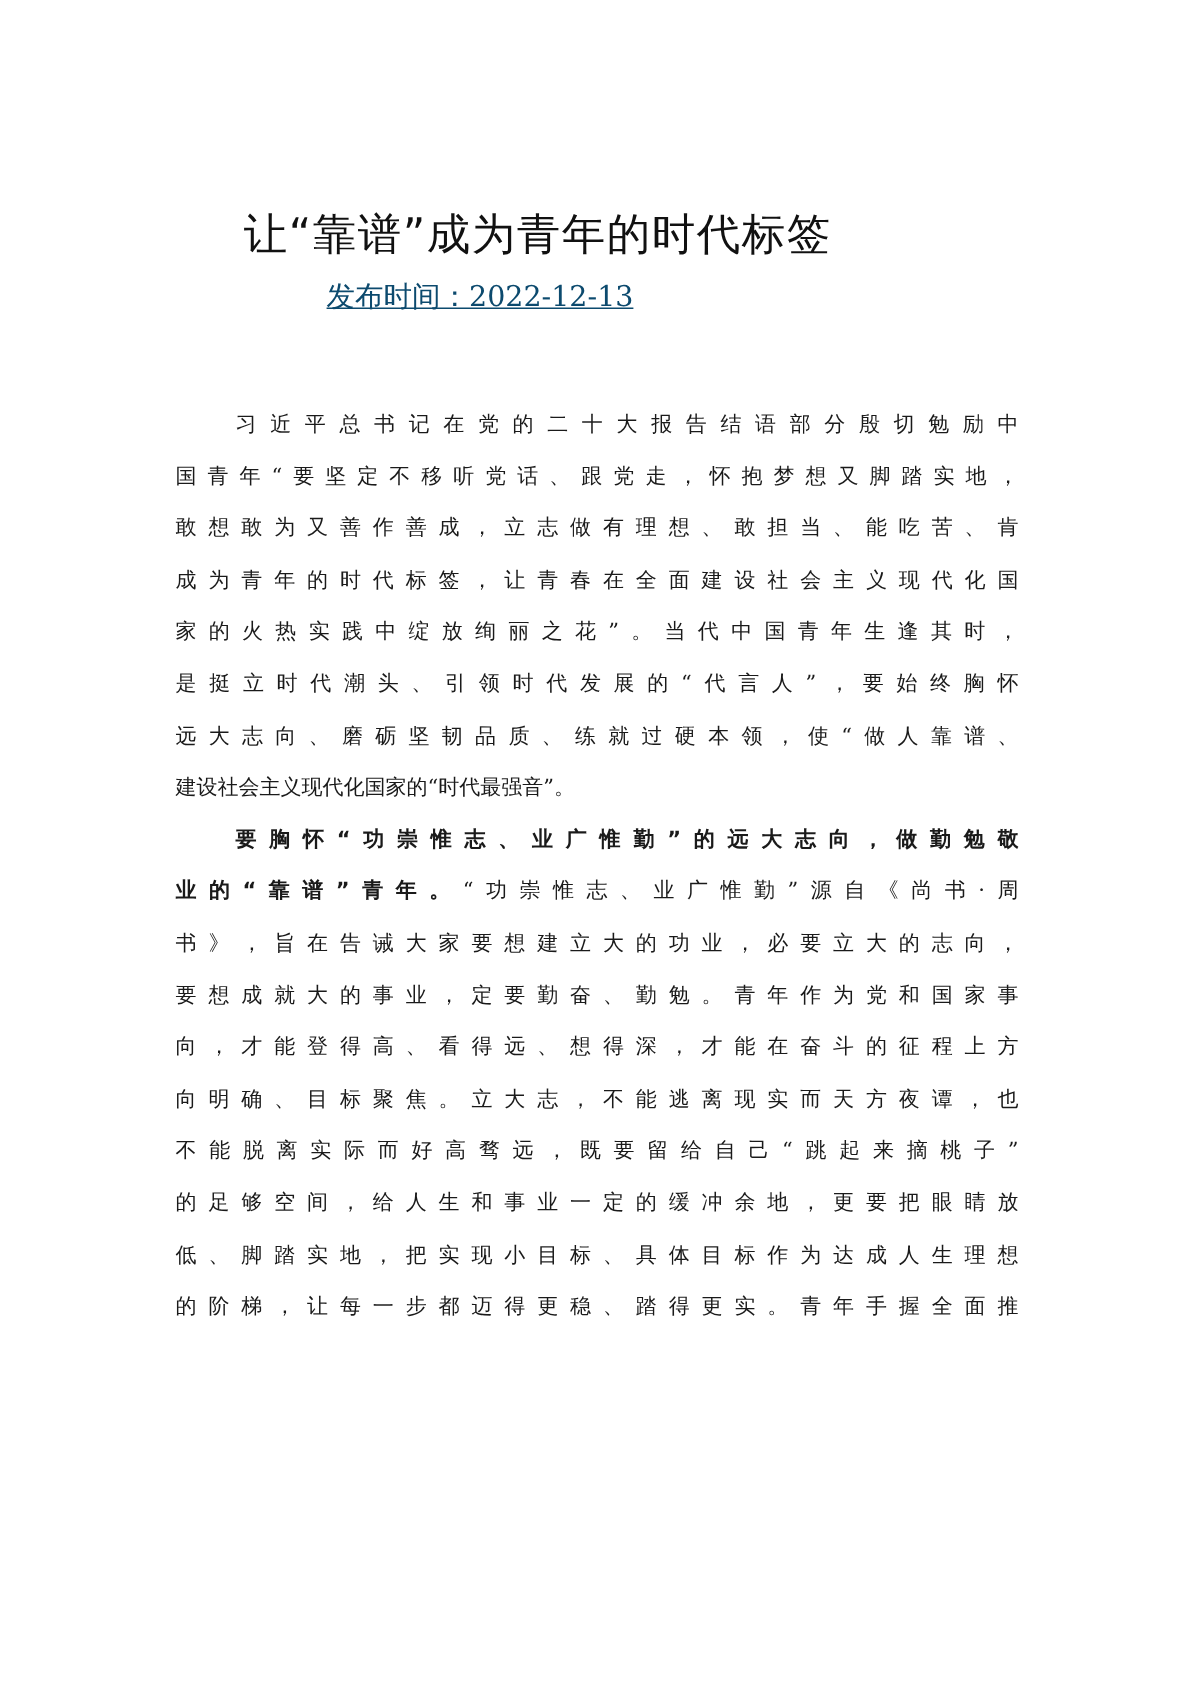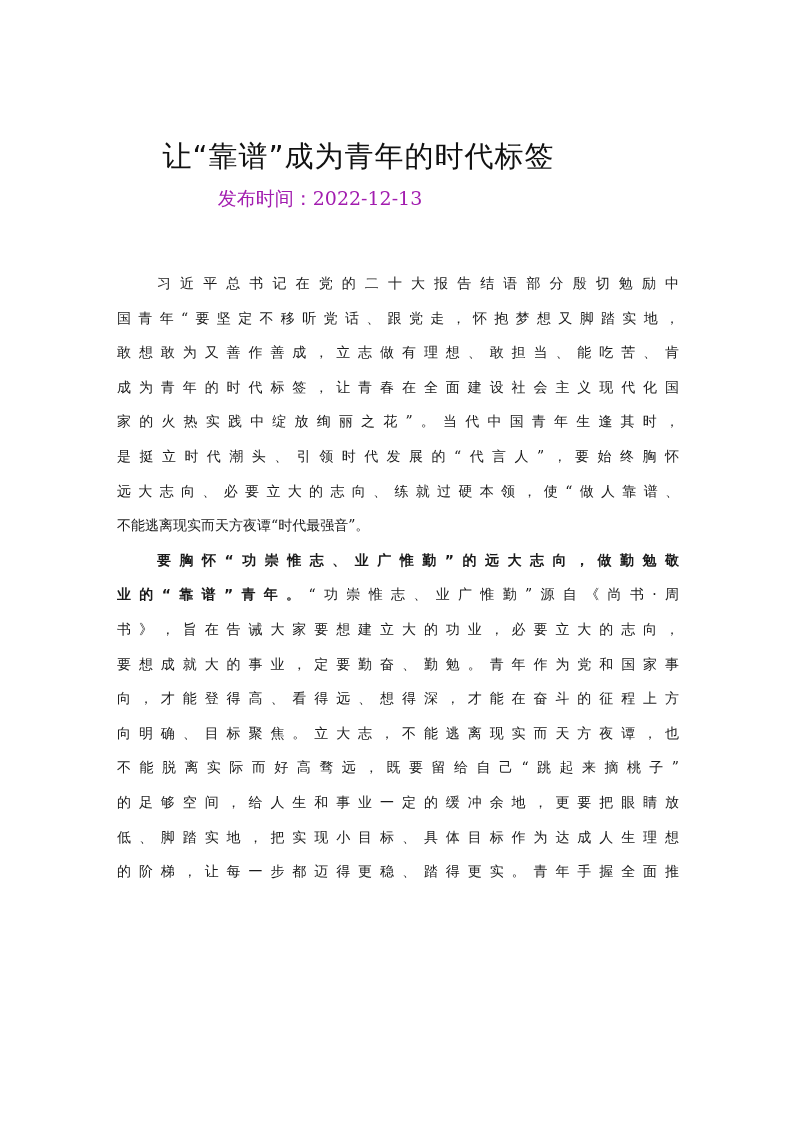--- a/index.html
+++ b/index.html
@@ -2,21 +2,21 @@
 <html><head>
 <meta charset="utf-8">
 <style>
   html, body { margin: 0; padding: 0; background: #ffffff; }
   body { width: 793px; height: 1122px; position: relative; overflow: hidden;
          font-family: "DejaVu Serif", "Liberation Serif", serif; color: #1a1a1a; }
   .title { position: absolute; top: 134px; left: 0; width: 717px; text-align: center;
            font-family: "DejaVu Sans", "Liberation Sans", sans-serif;
            font-size: 29px; line-height: 44px; letter-spacing: 1px; color: #111; }
   .pubdate { position: absolute; top: 183px; left: 0; width: 640px; text-align: center;
-             font-size: 19px; line-height: 30px; color: #a21caf; }
+             font-size: 19px; line-height: 30px; color: #0c4a6e; text-decoration: underline; }
   .body { position: absolute; top: 266px; left: 117px; width: 562px; }
   .line { height: 34.6px; line-height: 34.6px; font-size: 14px; white-space: nowrap;
           text-align: justify; text-align-last: justify; overflow: hidden; }
   .line.last { text-align-last: left; }
   .line.indent { padding-left: 40px; }
   .bold { font-family: "DejaVu Sans", "Liberation Sans", sans-serif; font-weight: bold; }
 </style>
 </head>
 <body>
 
@@ -25,22 +25,22 @@
 
 <div class="body">
 
   <div>
     <div class="line indent">习近平总书记在党的二十大报告结语部分殷切勉励中</div>
     <div class="line">国青年“要坚定不移听党话、跟党走，怀抱梦想又脚踏实地，</div>
     <div class="line">敢想敢为又善作善成，立志做有理想、敢担当、能吃苦、肯</div>
     <div class="line">成为青年的时代标签，让青春在全面建设社会主义现代化国</div>
     <div class="line">家的火热实践中绽放绚丽之花”。当代中国青年生逢其时，</div>
     <div class="line">是挺立时代潮头、引领时代发展的“代言人”，要始终胸怀</div>
-    <div class="line">远大志向、必要立大的志向、练就过硬本领，使“做人靠谱、</div>
-    <div class="line last">不能逃离现实而天方夜谭“时代最强音”。</div>
+    <div class="line">远大志向、磨砺坚韧品质、练就过硬本领，使“做人靠谱、</div>
+    <div class="line last">建设社会主义现代化国家的“时代最强音”。</div>
   </div>
 
   <div>
     <div class="line indent"><span class="bold">要胸怀“功崇惟志、业广惟勤”的远大志向，做勤勉敬</span></div>
     <div class="line"><span class="bold">业的“靠谱”青年。</span><span>“功崇惟志、业广惟勤”源自《尚书·周</span></div>
     <div class="line">书》，旨在告诫大家要想建立大的功业，必要立大的志向，</div>
     <div class="line">要想成就大的事业，定要勤奋、勤勉。青年作为党和国家事</div>
     <div class="line">向，才能登得高、看得远、想得深，才能在奋斗的征程上方</div>
     <div class="line">向明确、目标聚焦。立大志，不能逃离现实而天方夜谭，也</div>
     <div class="line">不能脱离实际而好高骛远，既要留给自己“跳起来摘桃子”</div>

